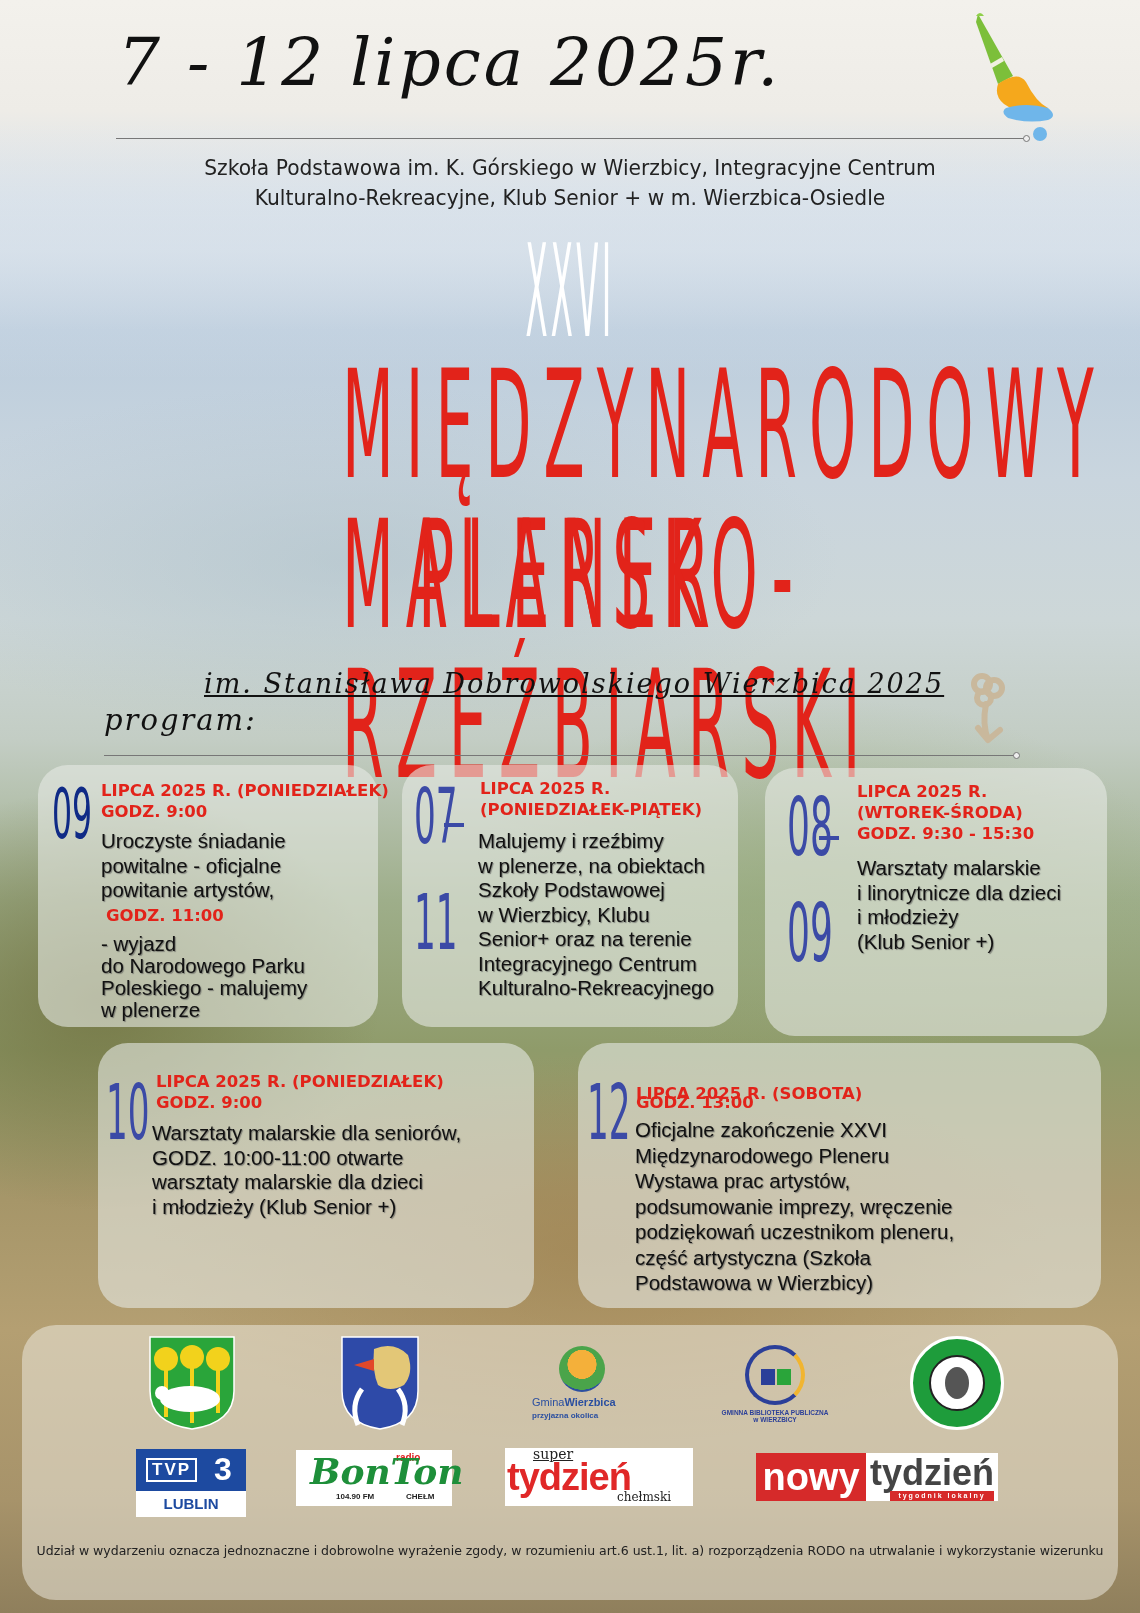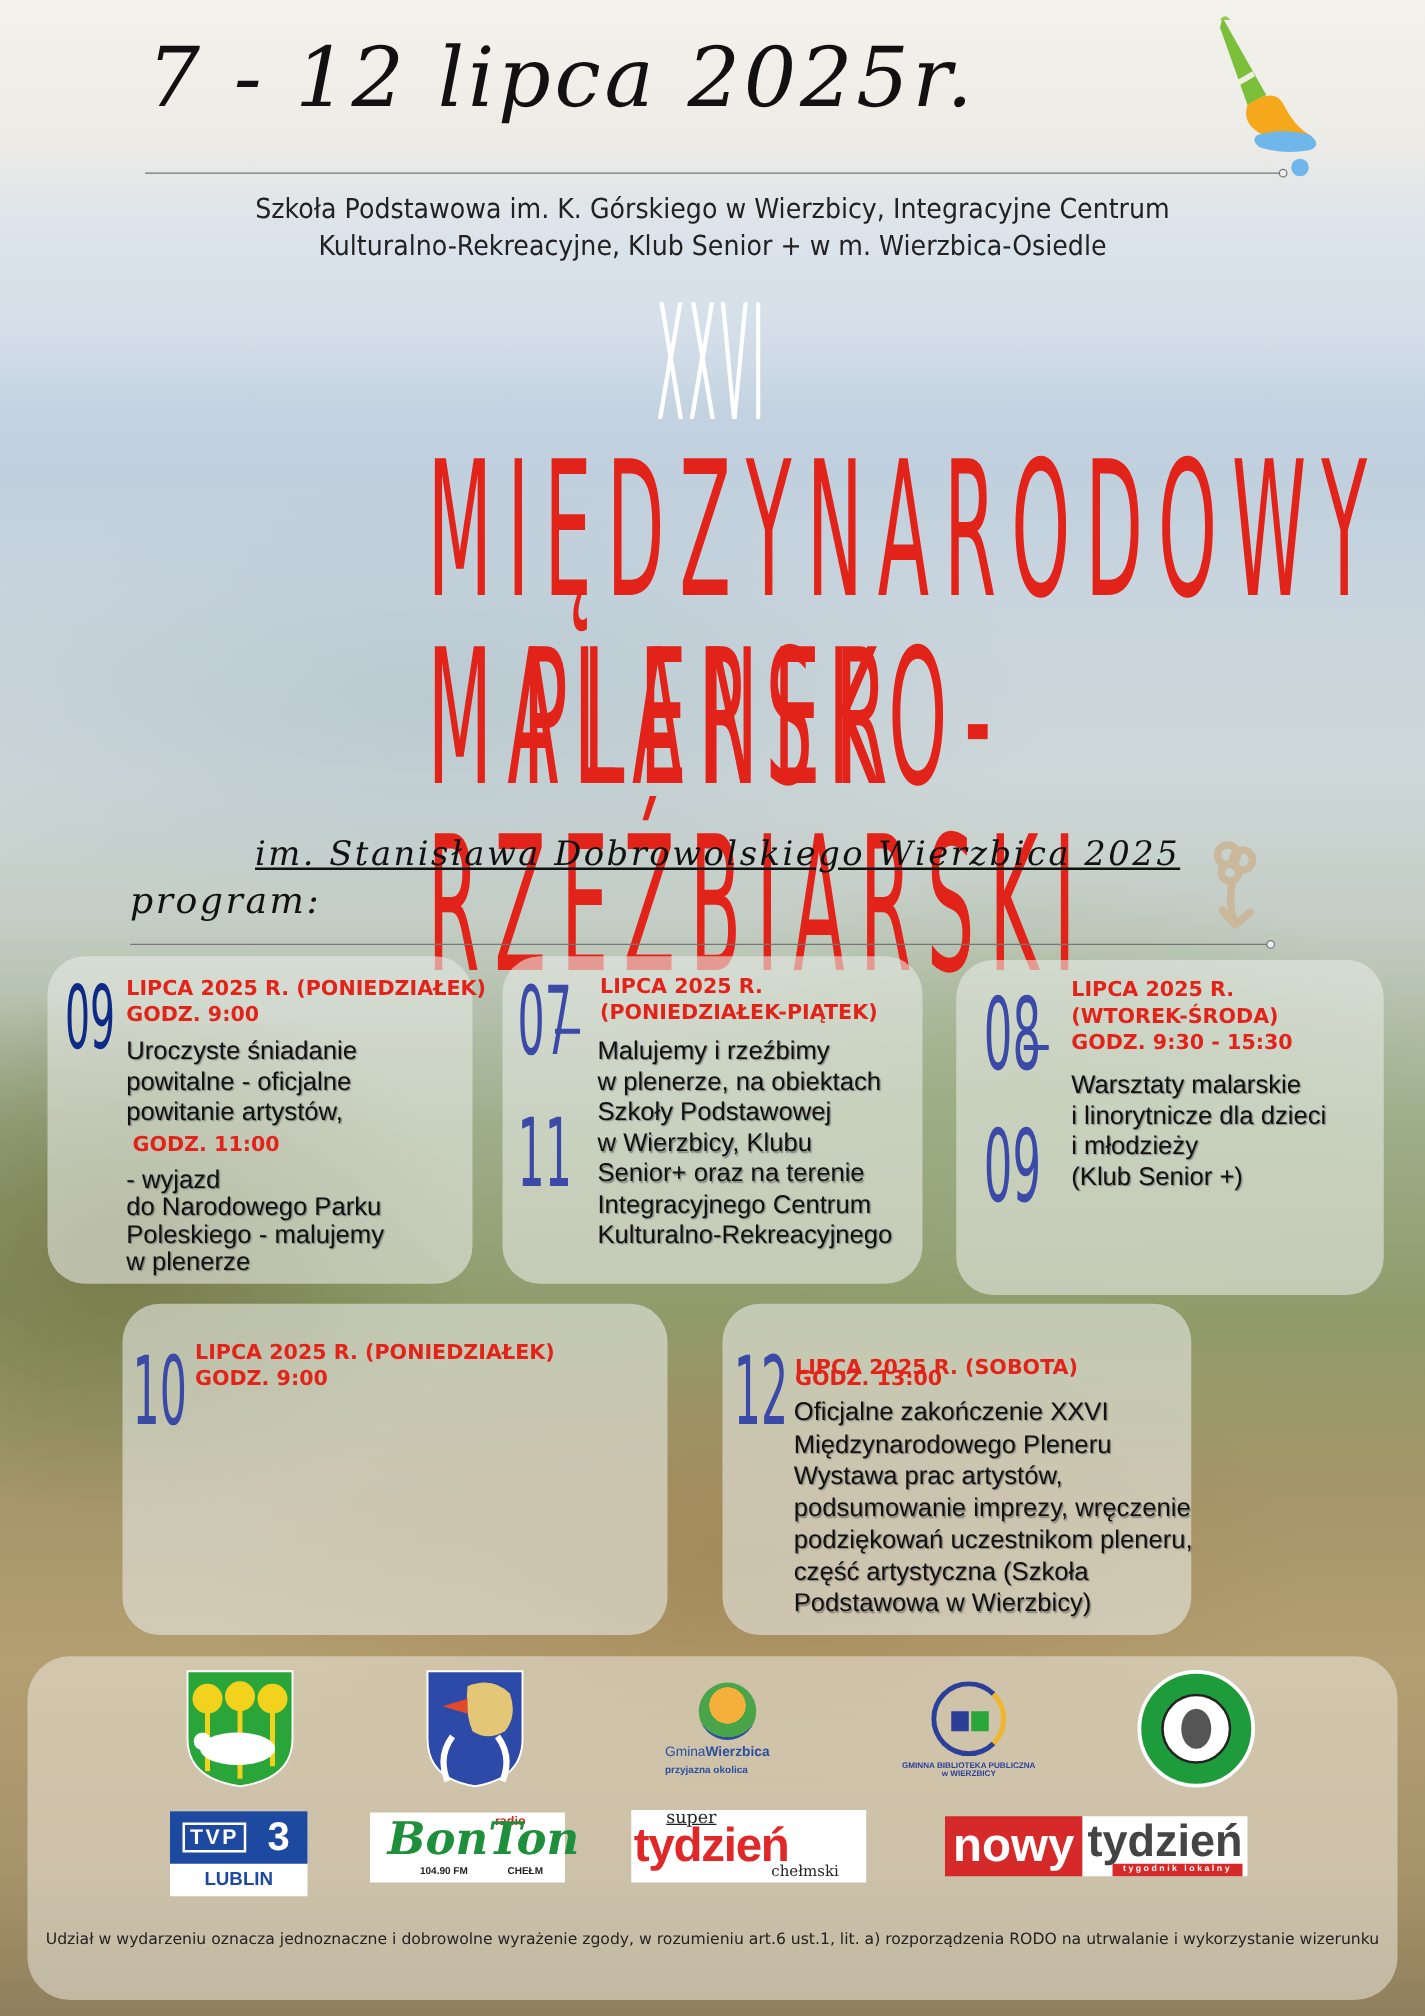--- a/index.html
+++ b/index.html
@@ -166,23 +166,29 @@
       <div>i linorytnicze dla dzieci</div>
       <div>i młodzieży</div>
       <div>(Klub Senior +)</div>
     </div>
   </div>
 
   <div class="card" style="left:98px; top:1043px; width:436px; height:265px;">
     <div class="daynum" style="left:8px; top:32px; font-size:76px;">10</div>
     <div class="red-head" style="left:58px; top:28px;">LIPCA 2025 R. (PONIEDZIAŁEK)</div>
     <div class="red-head" style="left:58px; top:49px;">GODZ. 9:00</div>
-  </div>
-
-  <div class="card" style="left:578px; top:1043px; width:375px; height:265px;">
+    <div class="body-text" style="left:54px; top:78px;">
+      <div>Warsztaty malarskie dla seniorów,</div>
+      <div>GODZ. 10:00-11:00 otwarte</div>
+      <div>warsztaty malarskie dla dzieci</div>
+      <div>i młodzieży (Klub Senior +)</div>
+    </div>
+  </div>
+
+  <div class="card" style="left:578px; top:1043px; width:523px; height:265px;">
     <div class="daynum" style="left:9px; top:32px; font-size:76px;">12</div>
     <div class="red-head" style="left:58px; top:40px;">LIPCA 2025 R. (SOBOTA)</div>
     <div class="red-head" style="left:58px; top:49px;">GODZ. 13:00</div>
     <div class="body-text" style="left:57px; top:74px; line-height:25.5px;">
       <div>Oficjalne zakończenie XXVI</div>
       <div>Międzynarodowego Pleneru</div>
       <div>Wystawa prac artystów,</div>
       <div>podsumowanie imprezy, wręczenie</div>
       <div>podziękowań uczestnikom pleneru,</div>
       <div>część artystyczna (Szkoła</div>

